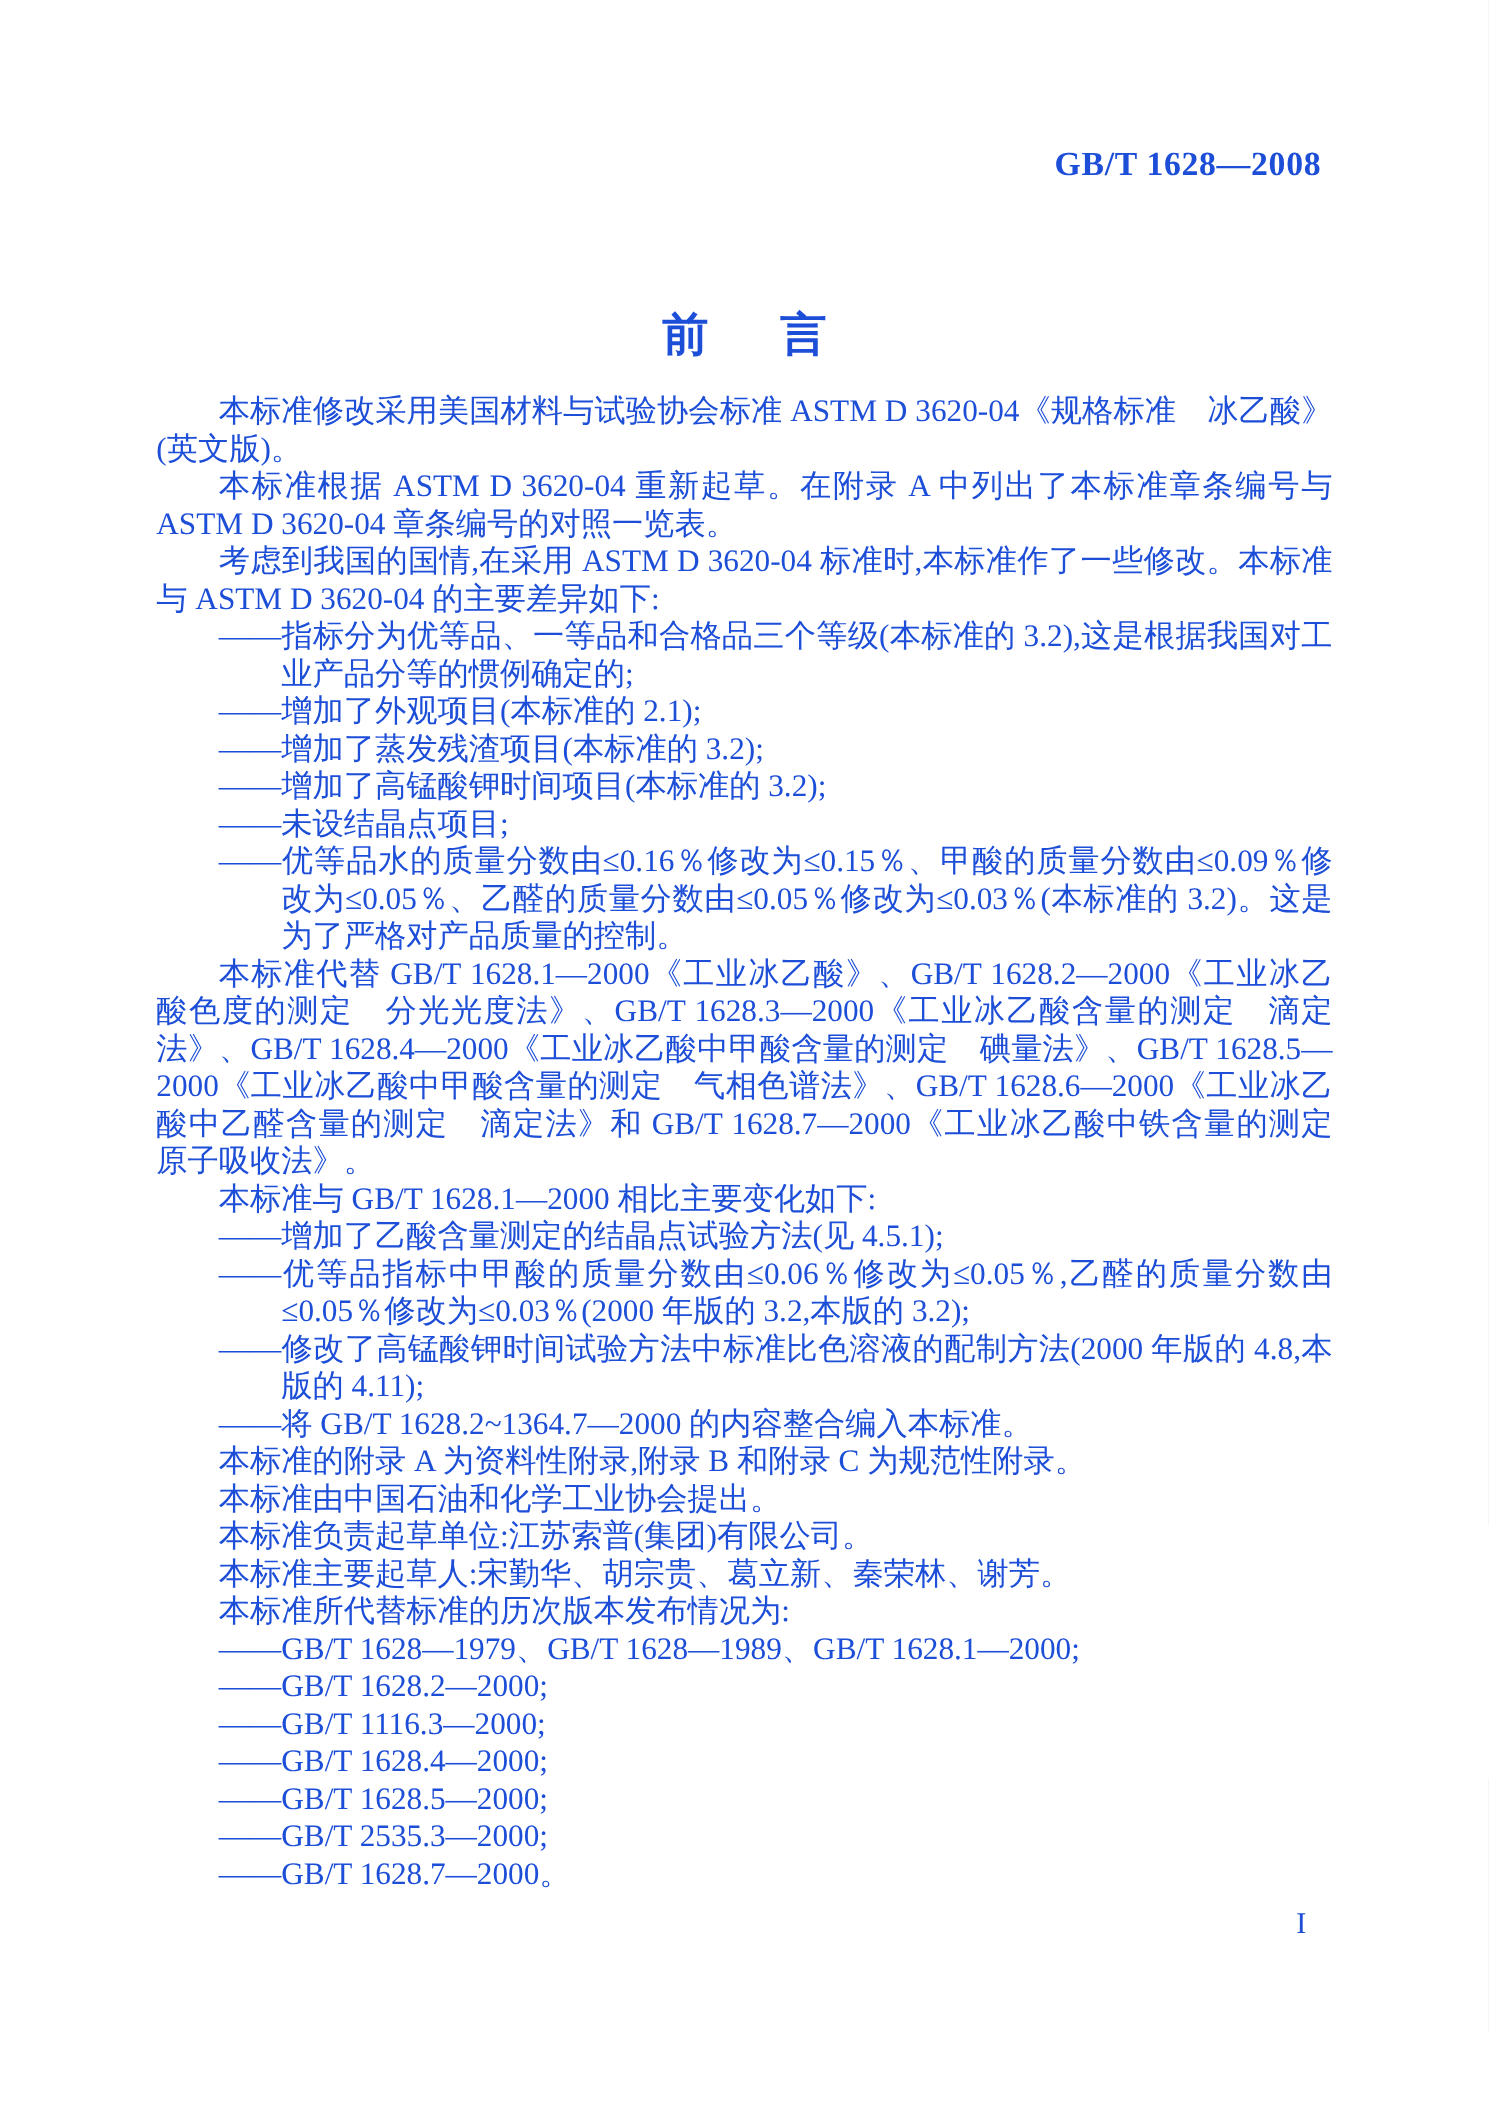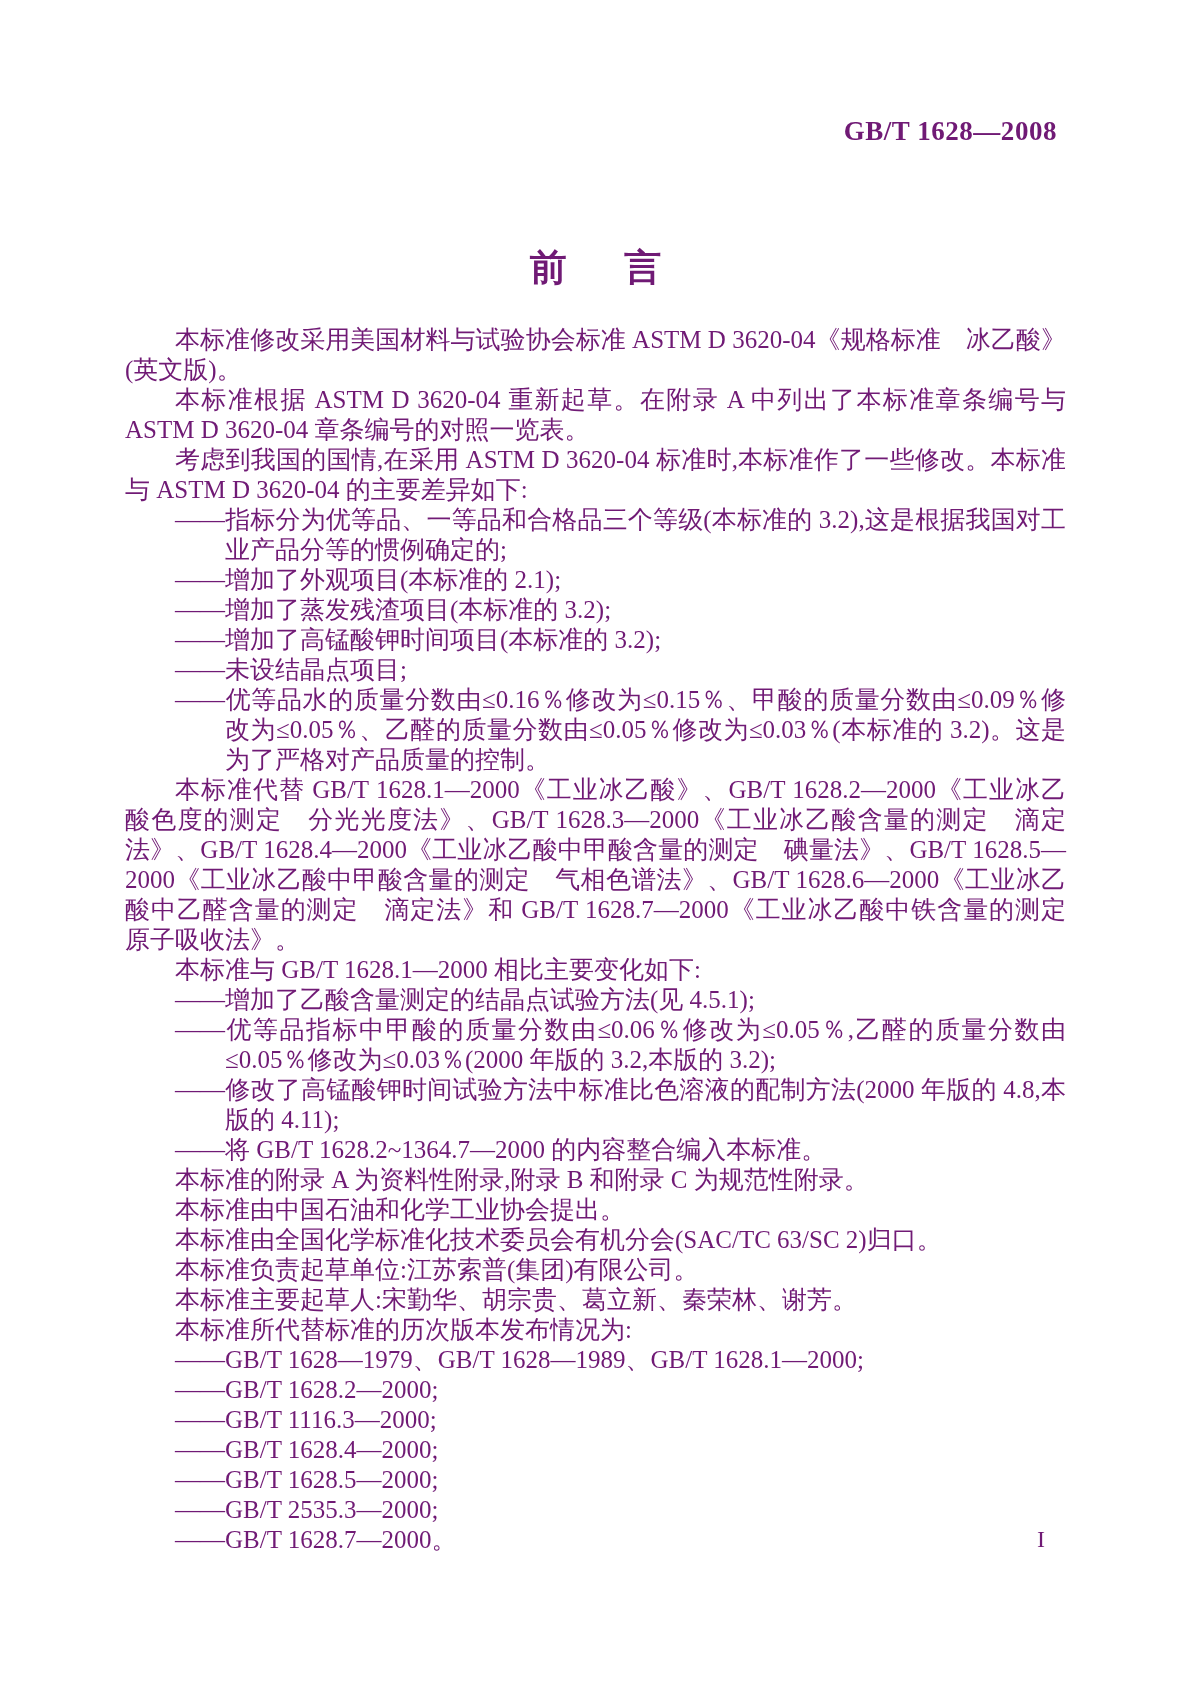--- a/index.html
+++ b/index.html
@@ -34,21 +34,21 @@
     text-align: center;
     font-family: Liberation Sans, sans-serif;
     font-weight: bold;
     font-size: 37px;
     letter-spacing: 1.55em;
     text-indent: 1.55em; 
     white-space: nowrap;
   }
   .foreword-body {
     position: absolute;
-    top: 325px;
+    top: 315px;
     left: 125px;
     width: 941px;
     font-size: 25px;
     line-height: 30px;
     text-align: justify;
   }
   .foreword-body p {
     margin: 0;
     padding: 0;
   }
@@ -63,21 +63,21 @@
     position: absolute;
     top: 1524px;
     right: 146px;
     font-size: 24px;
     line-height: 30px;
   }
 </style>
 </head>
 <body>
 
-<div class="page" style="background: rgb(255, 255, 255); color: #701a75;">
+<div class="page" style="background: rgb(255, 255, 255); color: #1d4ed8;">
 
   <div class="doc-number">GB/T 1628—2008</div>
 
   <h1 class="doc-title">前言</h1>
 
   <div class="foreword-body">
       <p class="para">本标准修改采用美国材料与试验协会标准 ASTM D 3620-04《规格标准　冰乙酸》(英文版)。</p>
       <p class="para">本标准根据 ASTM D 3620-04 重新起草。在附录 A 中列出了本标准章条编号与 ASTM D 3620-04 章条编号的对照一览表。</p>
       <p class="para">考虑到我国的国情,在采用 ASTM D 3620-04 标准时,本标准作了一些修改。本标准与 ASTM D 3620-04 的主要差异如下:</p>
       <p class="item">——指标分为优等品、一等品和合格品三个等级(本标准的 3.2),这是根据我国对工业产品分等的惯例确定的;</p>
@@ -87,21 +87,20 @@
       <p class="item">——未设结晶点项目;</p>
       <p class="item">——优等品水的质量分数由≤0.16％修改为≤0.15％、甲酸的质量分数由≤0.09％修改为≤0.05％、乙醛的质量分数由≤0.05％修改为≤0.03％(本标准的 3.2)。这是为了严格对产品质量的控制。</p>
       <p class="para">本标准代替 GB/T 1628.1—2000《工业冰乙酸》、GB/T 1628.2—2000《工业冰乙酸色度的测定　分光光度法》、GB/T 1628.3—2000《工业冰乙酸含量的测定　滴定法》、GB/T 1628.4—2000《工业冰乙酸中甲酸含量的测定　碘量法》、GB/T 1628.5—2000《工业冰乙酸中甲酸含量的测定　气相色谱法》、GB/T 1628.6—2000《工业冰乙酸中乙醛含量的测定　滴定法》和 GB/T 1628.7—2000《工业冰乙酸中铁含量的测定　原子吸收法》。</p>
       <p class="para">本标准与 GB/T 1628.1—2000 相比主要变化如下:</p>
       <p class="item">——增加了乙酸含量测定的结晶点试验方法(见 4.5.1);</p>
       <p class="item">——优等品指标中甲酸的质量分数由≤0.06％修改为≤0.05％,乙醛的质量分数由≤0.05％修改为≤0.03％(2000 年版的 3.2,本版的 3.2);</p>
       <p class="item">——修改了高锰酸钾时间试验方法中标准比色溶液的配制方法(2000 年版的 4.8,本版的 4.11);</p>
       <p class="item">——将 GB/T 1628.2~1364.7—2000 的内容整合编入本标准。</p>
       <p class="para">本标准的附录 A 为资料性附录,附录 B 和附录 C 为规范性附录。</p>
       <p class="para">本标准由中国石油和化学工业协会提出。</p>
-      <p class="para">本标准由全国化学标准化技术委员会有机分会(SAC/TC 63/SC 2)归口。</p>
       <p class="para">本标准负责起草单位:江苏索普(集团)有限公司。</p>
       <p class="para">本标准主要起草人:宋勤华、胡宗贵、葛立新、秦荣林、谢芳。</p>
       <p class="para">本标准所代替标准的历次版本发布情况为:</p>
       <p class="item">——GB/T 1628—1979、GB/T 1628—1989、GB/T 1628.1—2000;</p>
       <p class="item">——GB/T 1628.2—2000;</p>
       <p class="item">——GB/T 1116.3—2000;</p>
       <p class="item">——GB/T 1628.4—2000;</p>
       <p class="item">——GB/T 1628.5—2000;</p>
       <p class="item">——GB/T 2535.3—2000;</p>
       <p class="item">——GB/T 1628.7—2000。</p>

